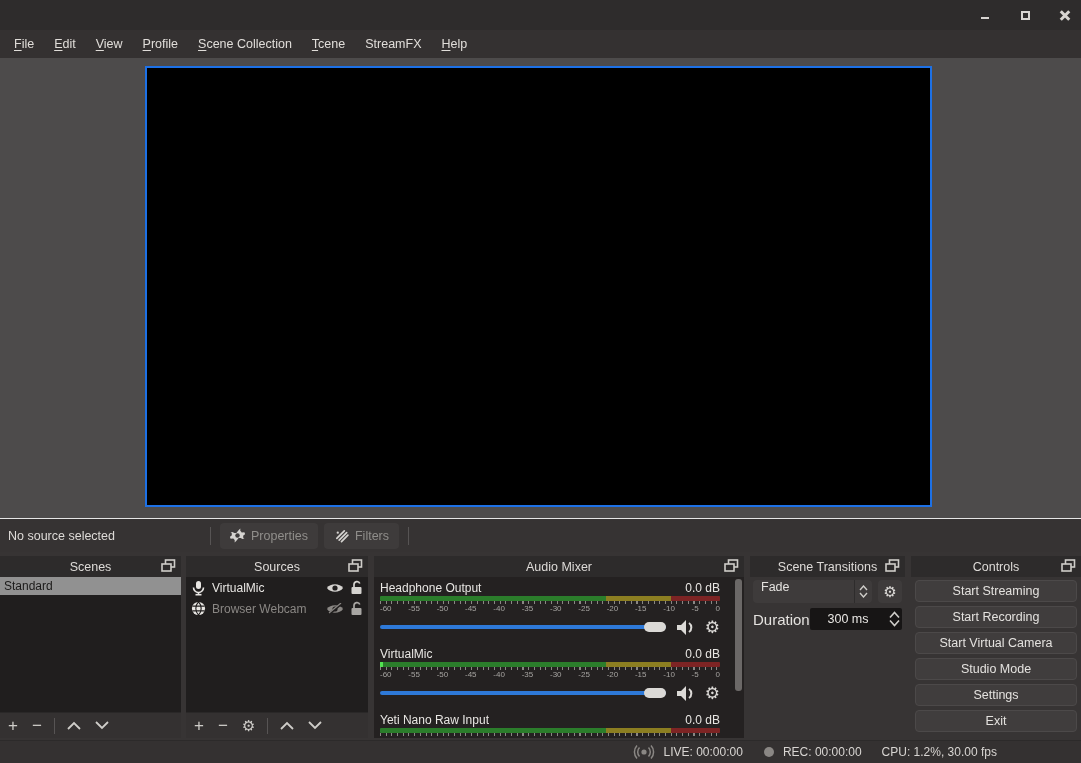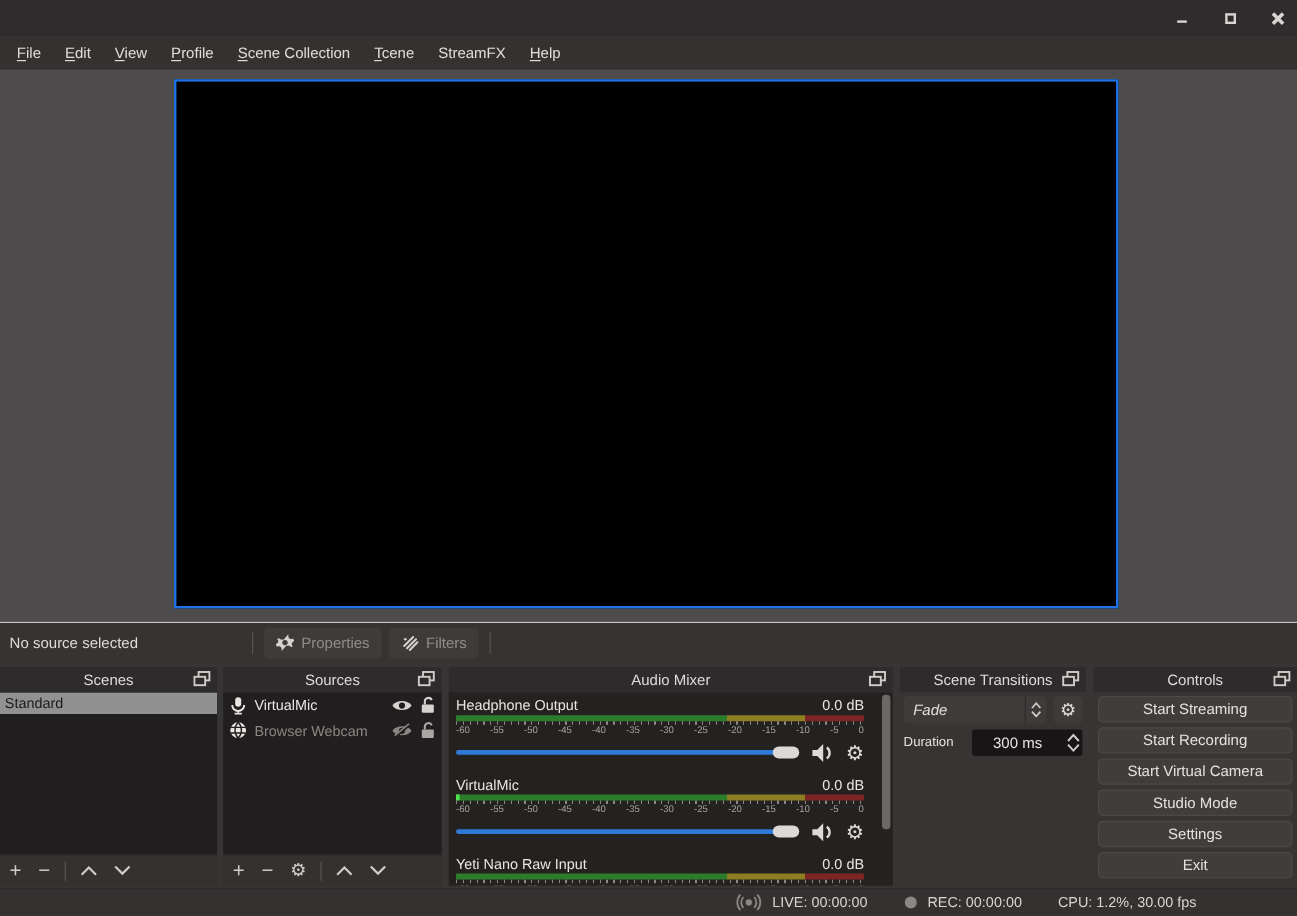--- a/index.html
+++ b/index.html
@@ -116,51 +116,51 @@
   .vol-slider { flex:1; position:relative; height:18px; }
   .vol-track { position:absolute; left:0; right:0; top:7px; height:4px; border-radius:2px; background:#2e79d8; }
   .vol-handle { position:absolute; right:0; top:4px; width:22px; height:10px; border-radius:5px; background:#dbd9d6; }
   .vol-icons { display:flex; align-items:center; gap:9px; flex:none; }
 
   
   .trans-body { padding:3px; }
   .trans-row { display:flex; align-items:center; margin-bottom:5px; }
   .combo {
     flex:1; height:23px; background:#3e3b3b; border-radius:4px;
-    display:flex; align-items:center;font-style:italic;
+    display:flex; 
   }
   .combo .combo-val { flex:1; padding-left:8px; font-size:12.5px; color:#e4e2df; }
   .combo .combo-arrows {
     width:18px; height:100%; border-left:1px solid #2e2c2c;
     display:flex; flex-direction:column; align-items:center; justify-content:center; gap:1px;
   }
   .sq-btn {
     width:24px; height:23px; margin-left:6px; background:#3e3b3b; border:none; border-radius:4px;
     color:#dcdad7; font-size:15px; display:flex; align-items:center; justify-content:center;
   }
-  .dur-label { font-size:11px; color:#e4e2df; width:57px; }
+  .dur-label { font-size:15px; color:#e4e2df; width:57px; }
   .spinbox {
     flex:1; height:22px; background:#171515; border-radius:2px; display:flex; align-items:stretch;
   }
   .spin-val { flex:1; text-align:center; line-height:22px; font-size:12.5px; color:#e8e6e3; }
   .spin-arrows { width:16px; display:flex; flex-direction:column; align-items:center; justify-content:center; }
 
   
   .ctl-body { padding:3px 4px; }
   .ctl-btn {
     display:block; width:100%; height:22px; margin-bottom:4px;
     background:#403d3d; border:1px solid #4c4949; border-radius:4px;
     color:#e4e2df; font-size:12.5px; font-family:inherit;
   }
 
   
   .statusbar {
     height:23px; background:#343131; border-top:1px solid #2c2a2a;
     display:flex; align-items:center; justify-content:flex-end;
-    padding-right:84px; gap:30px; flex:none; font-size:12px; color:#d8d5d2;
+    padding-right:84px; gap:20px; flex:none; font-size:12px; color:#d8d5d2;
   }
   .status-group { display:flex; align-items:center; gap:8px; }
 
   svg { display:block; }
 </style>
 </head>
 <body>
 
 <div class="window">
 

